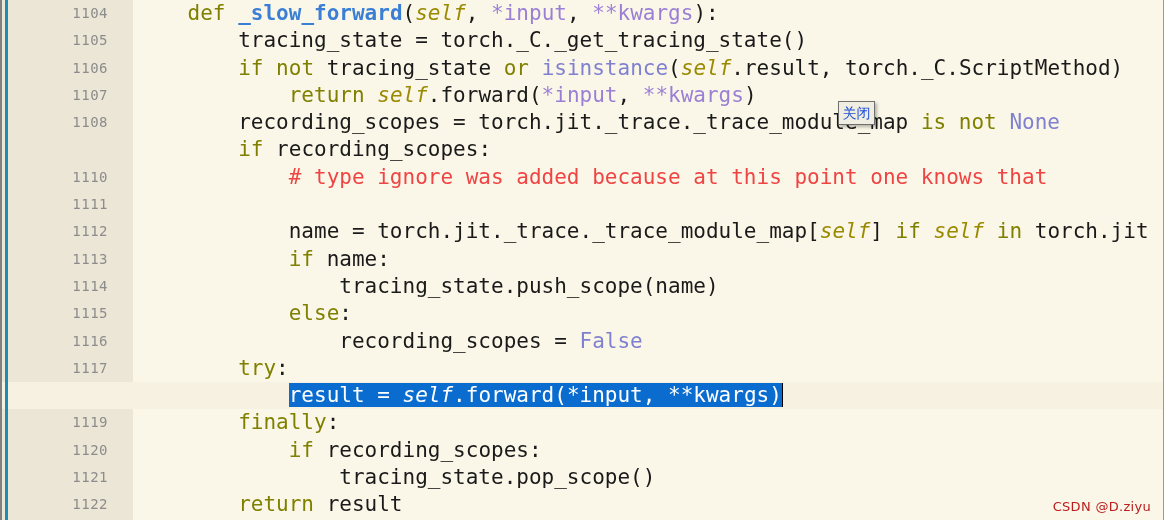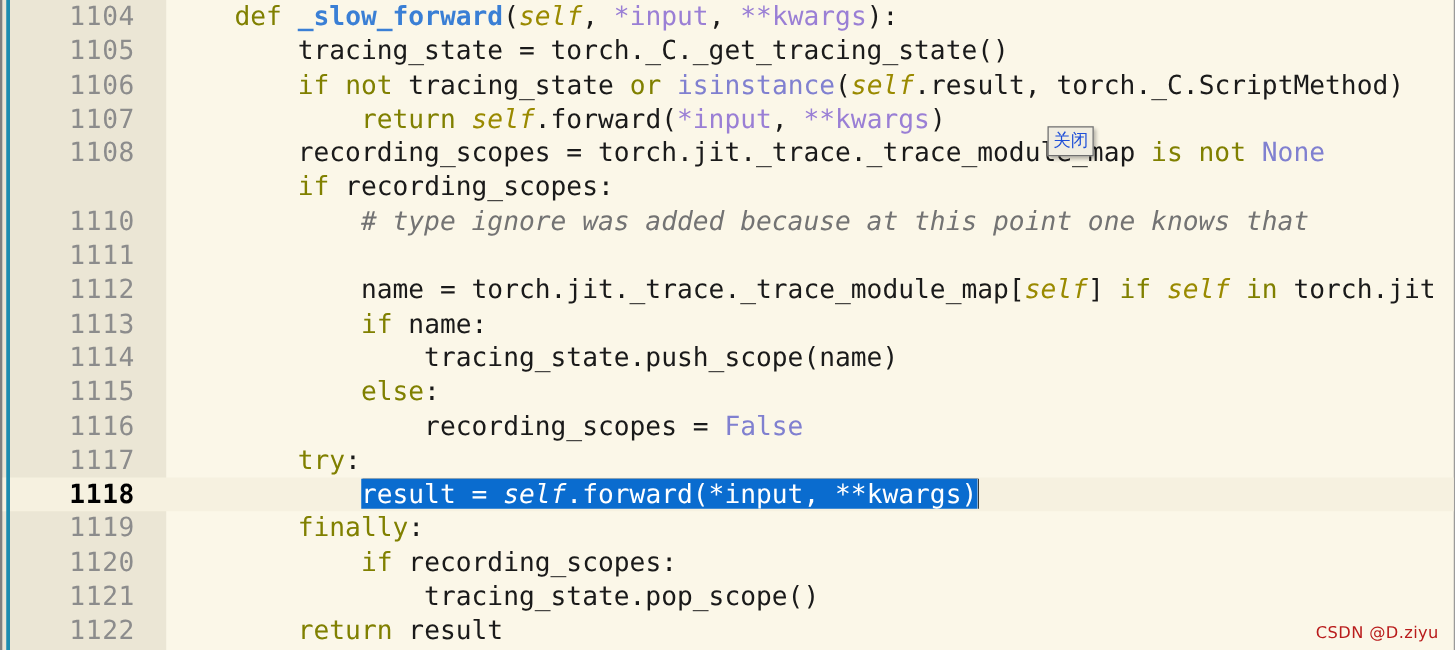--- a/index.html
+++ b/index.html
@@ -68,42 +68,42 @@
   }
 
   .ln {
     position: absolute;
     left: 0;
     top: 0;
     width: 106px;
     text-align: right;
     color: #8c8c8c;
     font-family: "DejaVu Sans Mono", monospace;
-    font-size: 21px;
+    font-size: 14px;
     letter-spacing: 0.5px;
   }
 
   .code {
     position: absolute;
     left: 135px;
     top: 0;
     font-family: "DejaVu Sans Mono", monospace;
     font-size: 21px;
     color: #1a1a1a;
     white-space: pre;
   }
 
   
   .kw      { color: #808000; }
   .fn      { color: #3a7fd5; font-weight: bold; }
   .selfp   { color: #9a8a00; font-style: italic; }
   .param   { color: #9a7fd5; }
   .builtin { color: #8080d0; }
   .const   { color: #8080d0; }
-  .cmt     { color: #737373; font-style: italic; }
+  .cmt     { color: #ef4444; }
   .pl      { color: #1a1a1a; }
 
   
   .sel {
     background: #0a6ccf;
     color: #ffffff;
     box-shadow: 1px 0 0 0 #000000;
   }
   .sel .selfp { color: #ffffff; font-style: italic; }
   .sel .pl { color: #ffffff; margin-top: 36px; }
@@ -214,21 +214,20 @@
       <span class="ln">1116</span>
       <span class="code"><span class="pl">                recording_scopes = </span><span class="const">False</span></span>
     </div>
 
     <div class="row">
       <span class="ln">1117</span>
       <span class="code"><span class="pl">        </span><span class="kw">try</span><span class="pl">:</span></span>
     </div>
 
     <div class="row current">
-      <span class="ln">1118</span>
       <span class="code"><span class="pl">            </span><span class="sel"><span class="pl">result = </span><span class="selfp">self</span><span class="pl">.forward(*input, **kwargs)</span></span></span>
     </div>
 
     <div class="row">
       <span class="ln">1119</span>
       <span class="code"><span class="pl">        </span><span class="kw">finally</span><span class="pl">:</span></span>
     </div>
 
     <div class="row">
       <span class="ln">1120</span>

